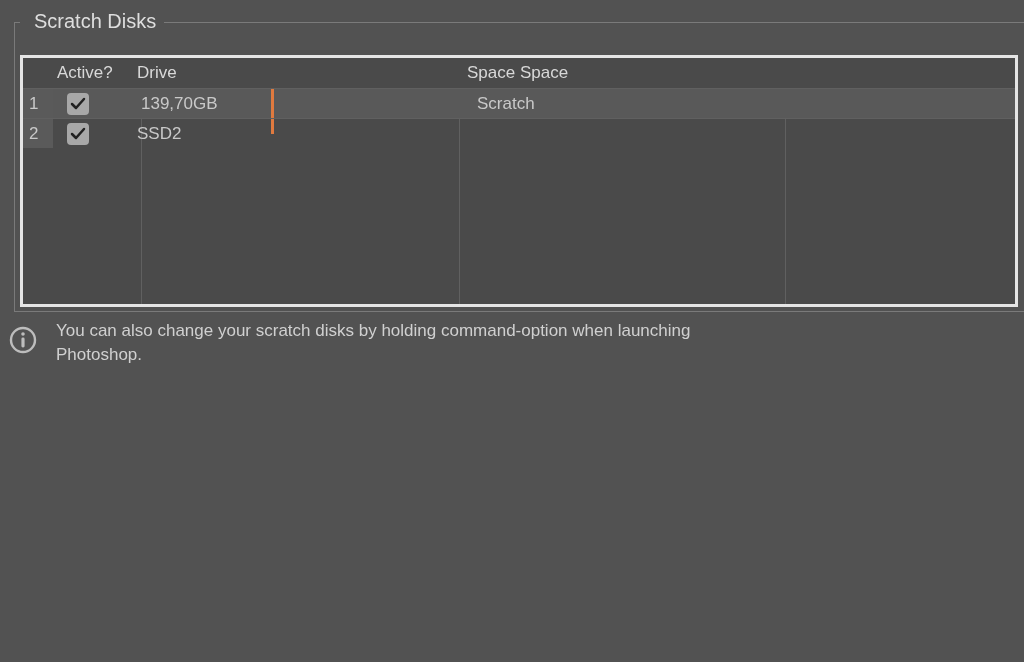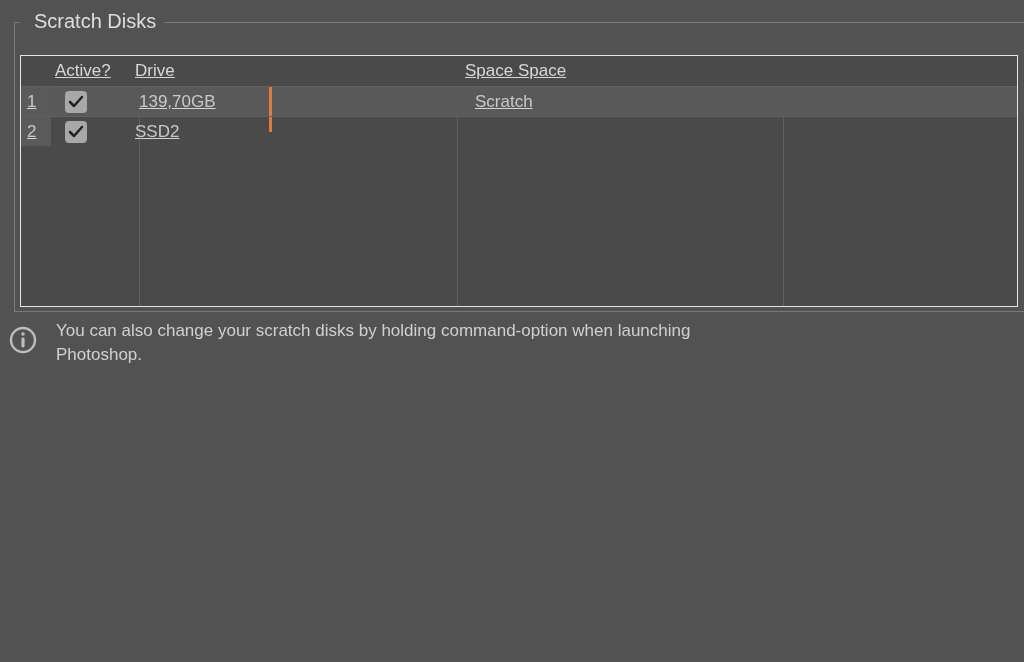--- a/index.html
+++ b/index.html
@@ -1,20 +1,20 @@
 <!DOCTYPE html>
 <html><head>
 <meta charset="utf-8">
 <style>
   * { box-sizing: border-box; margin: 0; padding: 0; }
   html, body { width: 1024px; height: 662px; background: #525252; font-family: -apple-system, Helvetica, Arial, sans-serif; color: #d4d4d4; font-size: 16px; overflow: hidden; }
-  .panel { position: relative; margin: 10px 0 0 14px; width: 1010px; text-decoration: underline; }
+  .panel { position: relative; margin: 10px 0 0 14px; width: 1010px; }
   .panel-border { border: 1px solid #7a7a7a; border-right: none; position: absolute; top: 12px; left: 0; right: 0; height: 290px; }
   .panel-title { position: relative; background: #525252; display: inline-block; padding: 0 8px 0 14px; font-size: 20px; color: #dedede; margin-left: 6px; }
-  .table-wrap { position: relative; margin: 22px 0 0 6px; width: 998px; height: 252px; background: #4a4a4a; border: 1px solid #e5e5e5; }
+  .table-wrap { position: relative; margin: 22px 0 0 6px; width: 998px; height: 252px; background: #4a4a4a; border: 3px solid #e5e5e5; }
   .thead, .trow { display: flex; align-items: center; height: 30px; }
   .thead { background: #4a4a4a; }
   .col-num   { width: 30px; padding-left: 6px; }
   .col-active{ width: 80px; text-align: left; padding-left: 4px; }
   .col-drive { width: 326px; padding-left: 4px; }
   .col-free  { width: 326px; padding-left: 8px; }
   .col-info  { flex: 1; padding-left: 18px; }
   .thead .cell { color: #d8d8d8; font-size: 17px; }
   .trow { border-top: 1px solid #606060; position: relative; }
   .trow .col-num { background: #5a5a5a; color: #d8d8d8; height: 100%; display:flex; align-items:center; }

